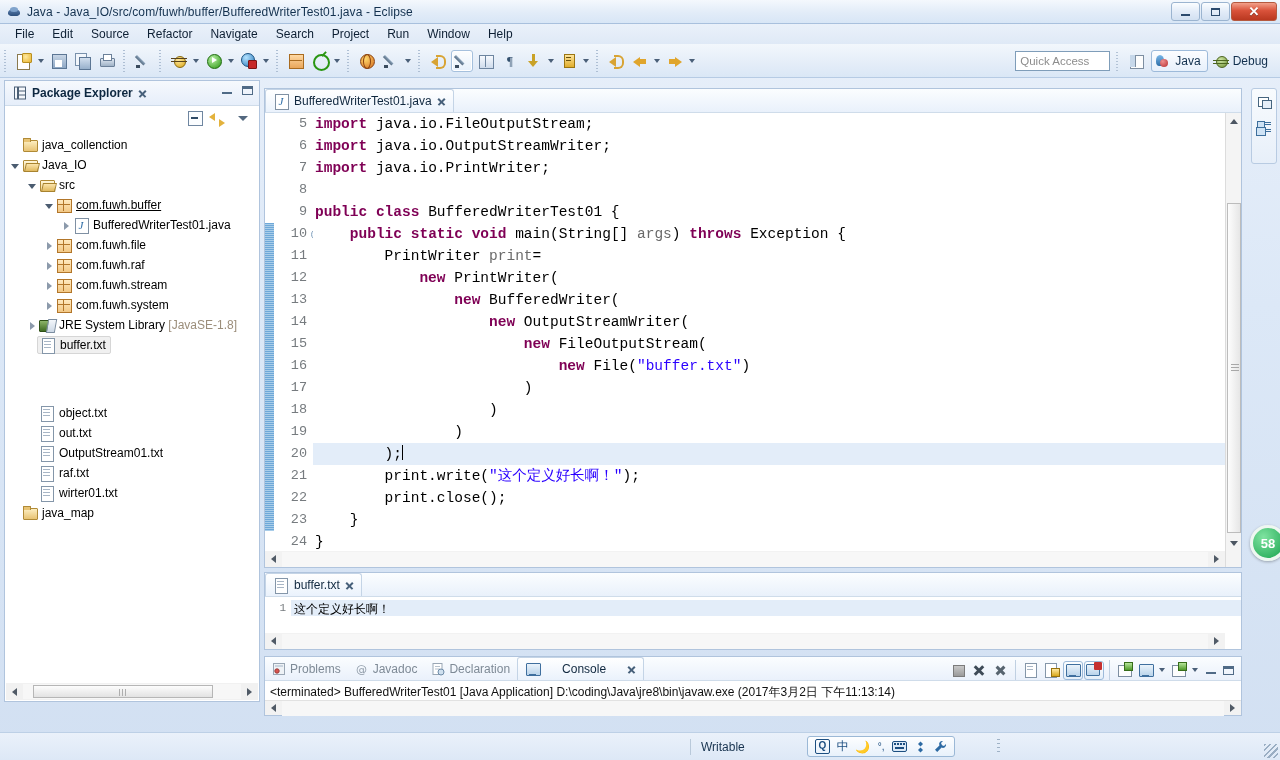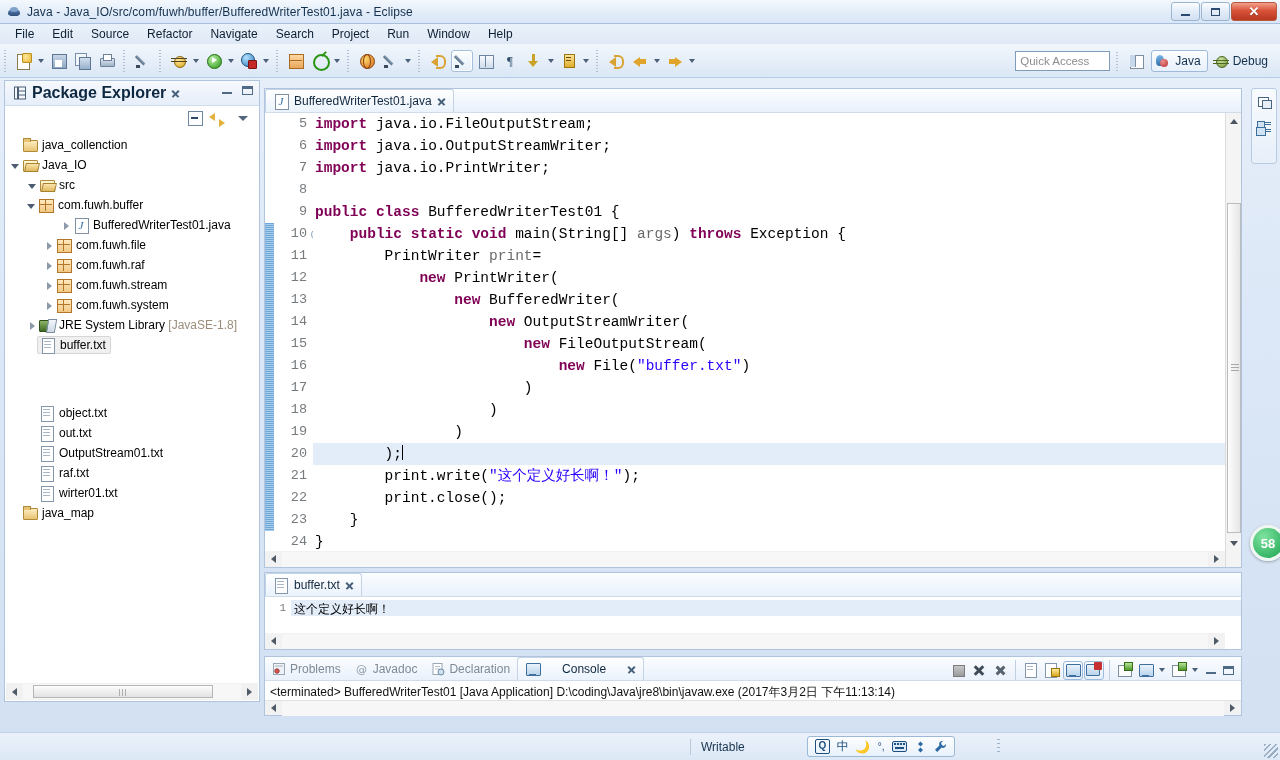--- a/index.html
+++ b/index.html
@@ -147,21 +147,21 @@
   .persp-btn { display:flex; align-items:center; gap:4px; padding:2px 6px 2px 3px;
       font-size:12px; color:#12304e; border-radius:3px; }
   .persp-btn.active { border:1px solid #9dbada; background:linear-gradient(#fcfdff,#e7f0fb); }
 
   
   .view-pe { position:absolute; left:4px; top:80px; width:256px; height:622px;
       background:#fff; border:1px solid #b0c4dd; }
   .pe-tabrow { height:25px; background:linear-gradient(#f6f9fd,#e6eefa);
       border-bottom:1px solid #cfdcea; display:flex; align-items:center; position:relative; }
   .pe-tab { display:flex; align-items:center; gap:5px; padding-left:8px; height:25px; }
-  .pe-tab-title { font-size:16px; color:#0d2740; font-weight:bold; }
+  .pe-tab-title { font-size:12px; color:#0d2740; font-weight:bold; }
   .x-glyph { position:relative; width:9px; height:9px; }
   .x-glyph:before,.x-glyph:after { content:""; position:absolute; left:0; top:4px; width:9px; height:1.6px;
       background:#47607a; }
   .x-glyph:before { transform:rotate(45deg); }
   .x-glyph:after  { transform:rotate(-45deg); }
   .pe-winbtns { position:absolute; right:6px; top:5px; display:flex; gap:10px; }
   .mini-min { width:10px; height:8px; border-bottom:2px solid #4f6a86; }
   .mini-max { width:11px; height:9px; border:1px solid #4f6a86; border-top-width:3px; }
   .pe-toolrow { height:27px; position:relative; background:#fff; }
   .pe-tool { position:absolute; top:4px; width:18px; height:18px; }
@@ -560,21 +560,21 @@
             <span class="tlabel">Java_IO</span>
           </span>
         </div>
         <div class="trow" style="padding-left: 21px;">
           <span class="twist open"></span>
           <span style="display: flex; align-items: center; gap: 0px;">
             <span class="tico folderopen"></span>
             <span class="tlabel">src</span>
           </span>
         </div>
-        <div class="trow" style="padding-left: 20px;">
+        <div class="trow" style="padding-left: 38px; text-decoration: underline;">
           <span class="twist open"></span>
           <span style="display: flex; align-items: center; gap: 0px;">
             <span class="tico pkg">
               <i></i>
             </span>
             <span class="tlabel">com.fuwh.buffer</span>
           </span>
         </div>
         <div class="trow" style="padding-left: 55px;">
           <span class="twist closed"></span>

